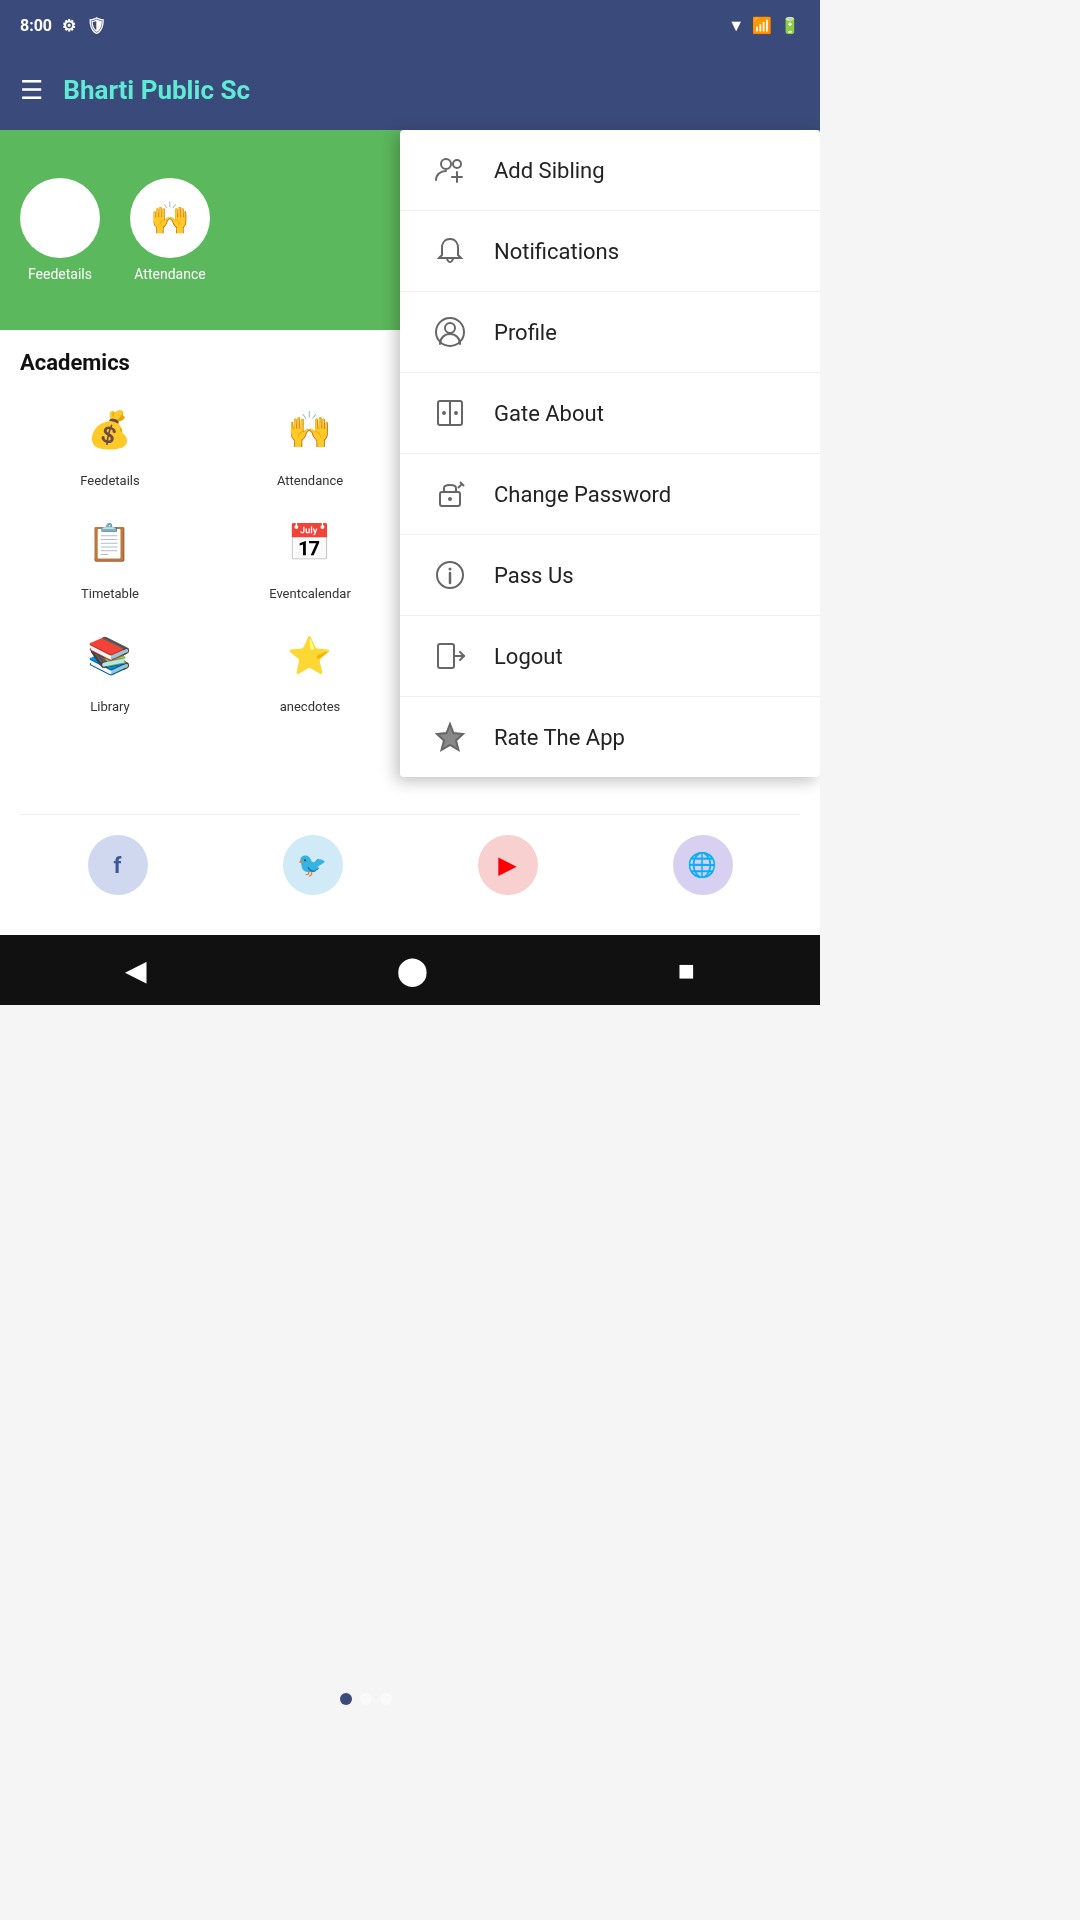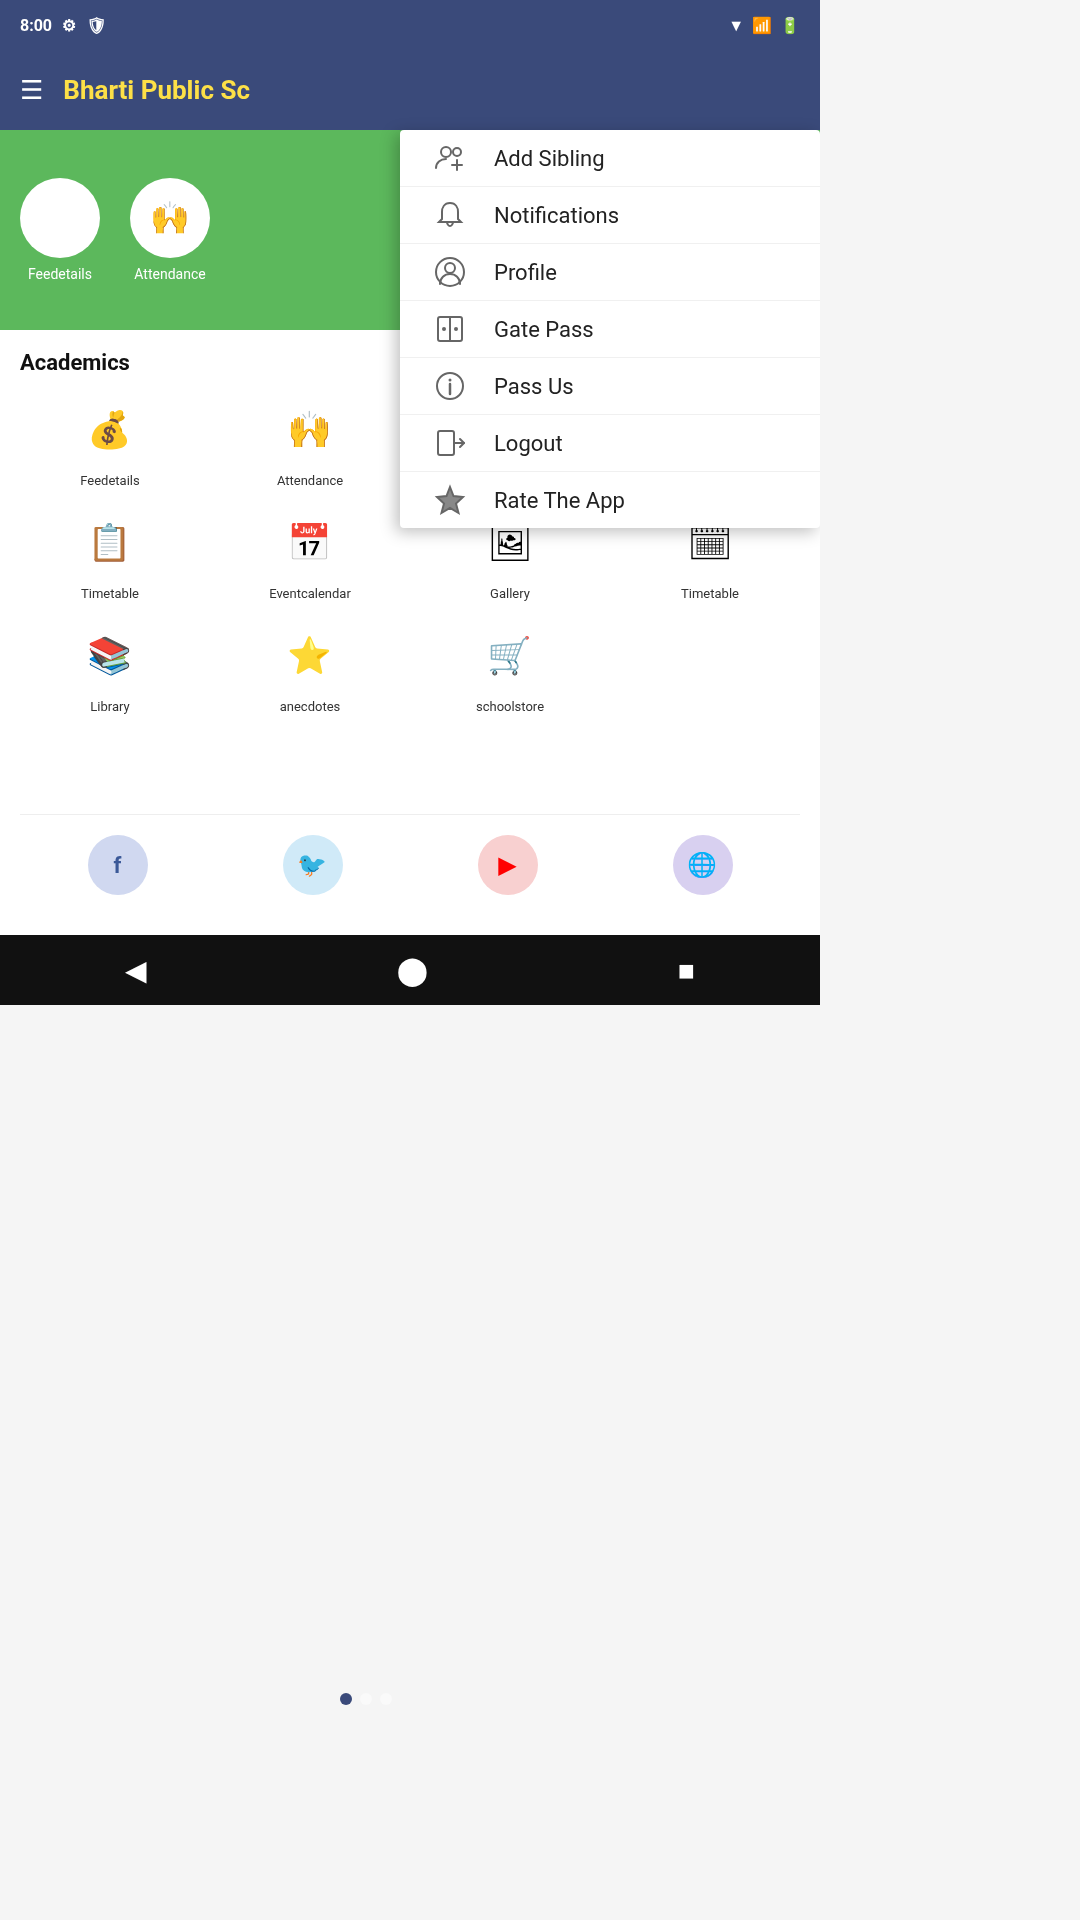--- a/index.html
+++ b/index.html
@@ -29,21 +29,21 @@
     
     .header {
       background: #3a4a7a;
       height: 80px;
       display: flex;
       align-items: center;
       padding: 0 20px;
       gap: 20px;
     }
     .hamburger { color: white; font-size: 26px; cursor: pointer; }
-    .header-title { color: #fde047; font-size: 26px; font-weight: bold; }
+    .header-title { color: #5eead4; font-size: 26px; font-weight: bold; }
 
     
     .banner {
       background: #5cb85c;
       padding: 20px;
       display: flex;
       align-items: center;
       gap: 30px;
       min-height: 200px;
     }
@@ -155,21 +155,21 @@
       width: 420px;
       background: white;
       box-shadow: -4px 4px 16px rgba(0,0,0,0.25);
       z-index: 100;
       border-radius: 4px;
     }
     .dropdown-item {
       display: flex;
       align-items: center;
       gap: 24px;
-      padding: 8px 30px;
+      padding: 20px 30px;
       border-bottom: 1px solid #f0f0f0;
       cursor: pointer;
     }
     .dropdown-item:last-child { border-bottom: none; }
     .dropdown-icon {
       width: 40px;
       height: 40px;
       display: flex;
       align-items: center;
       justify-content: center;
@@ -337,23 +337,35 @@
 
   <div class="dropdown-item">
     <div class="dropdown-icon">
       <svg width="32" height="32" viewBox="0 0 32 32" fill="none">
         <rect x="4" y="4" width="24" height="24" rx="2" stroke="#666" stroke-width="2" fill="none"></rect>
         <line x1="16" y1="4" x2="16" y2="28" stroke="#666" stroke-width="2"></line>
         <circle cx="10" cy="16" r="2" fill="#666"></circle>
         <circle cx="22" cy="16" r="2" fill="#666"></circle>
       </svg>
     </div>
-    <span class="dropdown-label">Gate Pass</span>
-  </div>
-
+    <span class="dropdown-label">Gate About</span>
+  </div>
+
+  <div class="dropdown-item">
+    <div class="dropdown-icon">
+      <svg width="32" height="32" viewBox="0 0 32 32" fill="none">
+        <rect x="6" y="14" width="20" height="14" rx="2" stroke="#666" stroke-width="2" fill="none"></rect>
+        <path d="M10 14 L10 10 C10 6 22 6 22 10 L22 14" stroke="#666" stroke-width="2" fill="none"></path>
+        <circle cx="16" cy="21" r="2" fill="#666"></circle>
+        <line x1="24" y1="10" x2="28" y2="6" stroke="#666" stroke-width="2"></line>
+        <line x1="26" y1="4" x2="30" y2="8" stroke="#666" stroke-width="2"></line>
+      </svg>
+    </div>
+    <span class="dropdown-label">Change Password</span>
+  </div>
 
   <div class="dropdown-item">
     <div class="dropdown-icon">
       <svg width="32" height="32" viewBox="0 0 32 32" fill="none">
         <circle cx="16" cy="16" r="13" stroke="#666" stroke-width="2" fill="none"></circle>
         <circle cx="16" cy="10" r="1.5" fill="#666"></circle>
         <line x1="16" y1="14" x2="16" y2="24" stroke="#666" stroke-width="2.5" stroke-linecap="round"></line>
       </svg>
     </div>
     <span class="dropdown-label">Pass Us</span>

